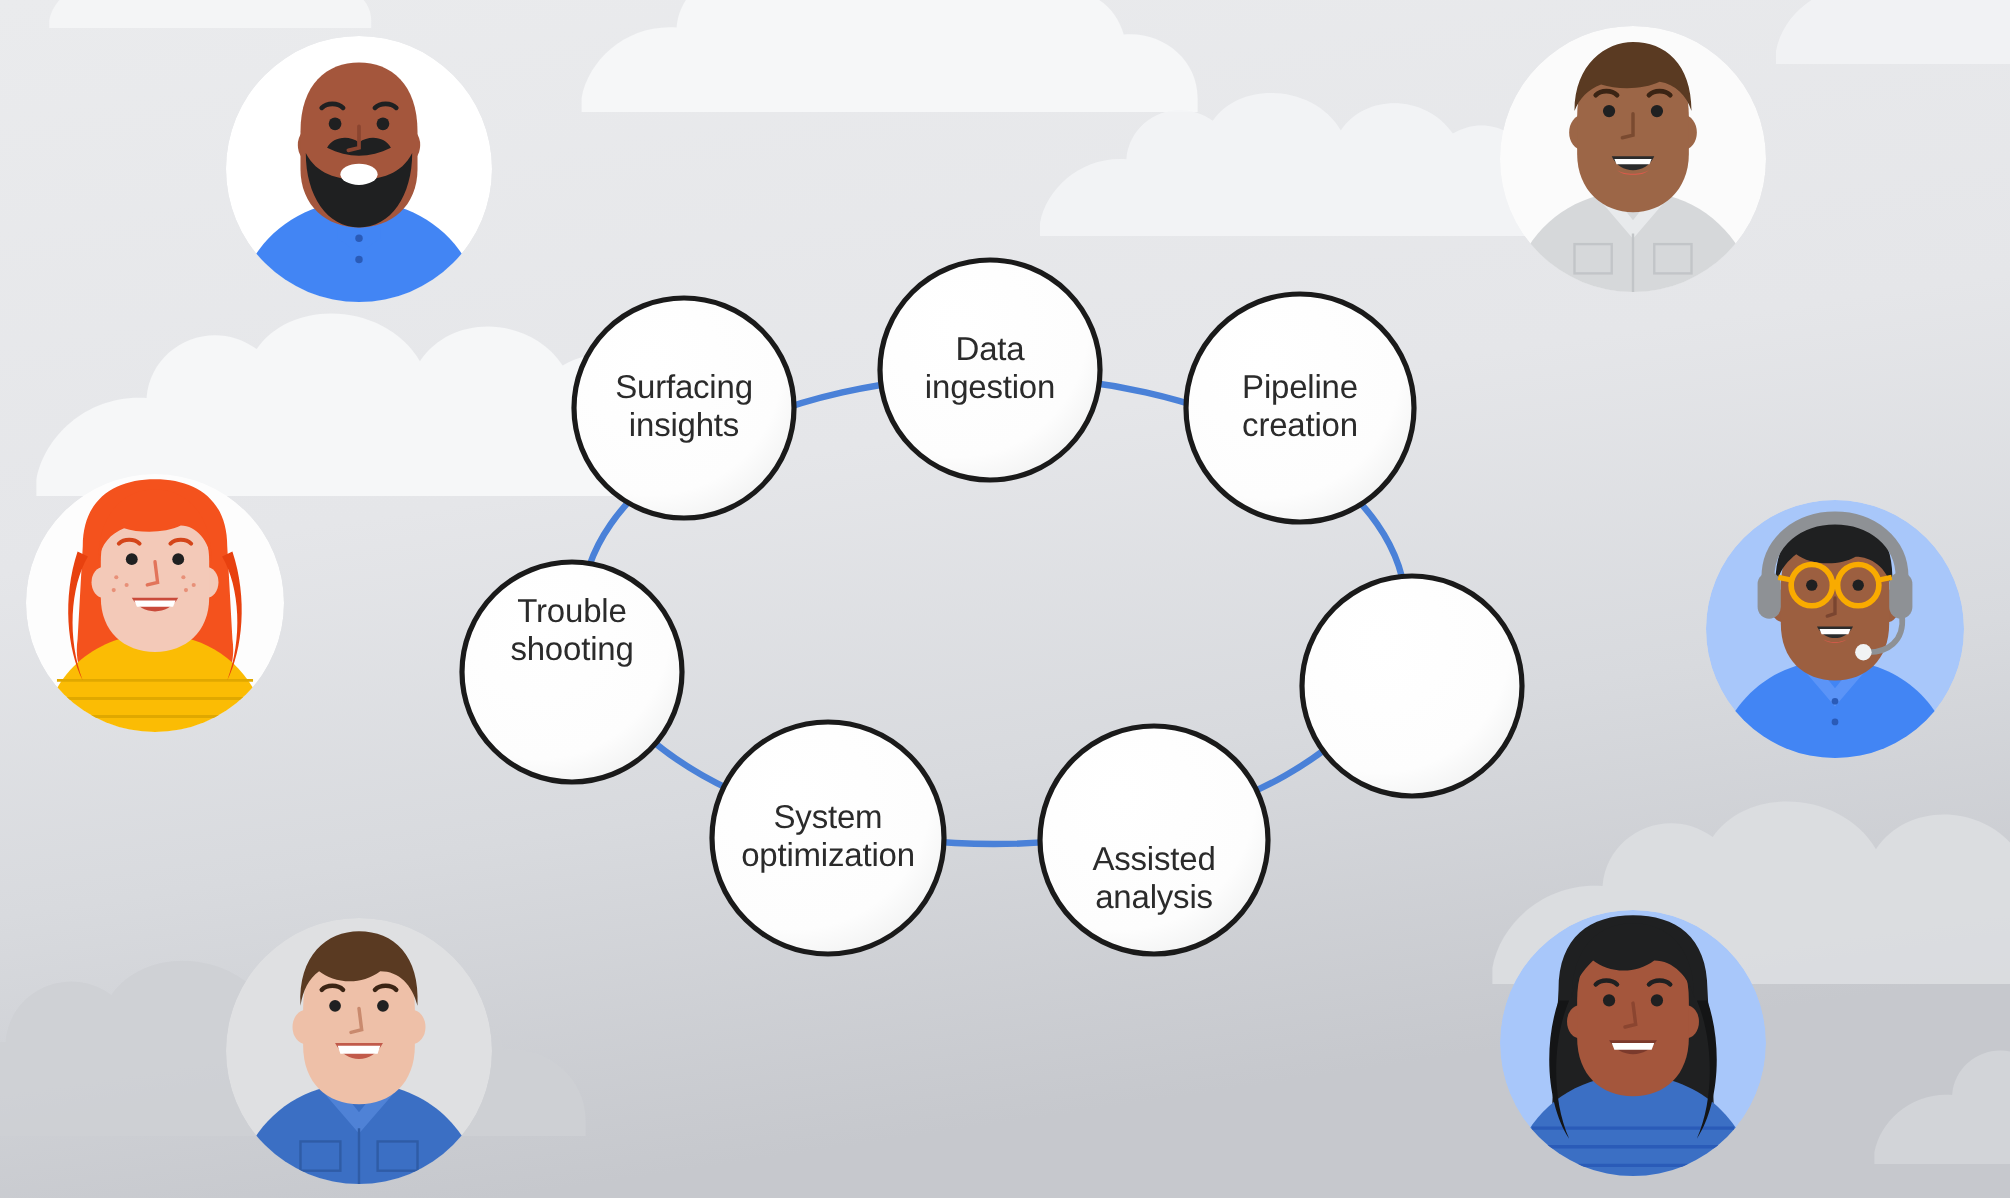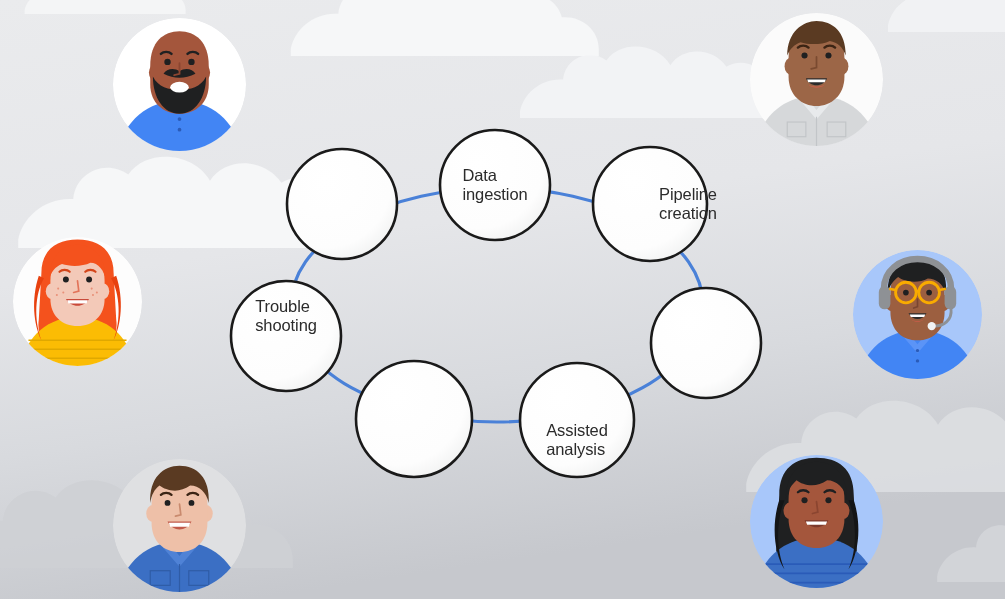--- a/index.html
+++ b/index.html
@@ -19,21 +19,21 @@
     position: absolute;
     left: 0;
     top: 0;
     width: 1005px;
     height: 599px;
   }
   #cycle-svg { pointer-events: none; }
 
   .node-label {
     position: absolute;
-    text-align: left;
+    text-align: center;
     color: #2b2b2b;
     font-size: 16.5px;
     line-height: 19px;
     letter-spacing: -0.1px;
     white-space: pre-line;
     transform: translate(-50%, -50%);
     pointer-events: none;
   }
 
   .avatar {
@@ -280,20 +280,24 @@
     <circle cx="495" cy="185" r="55" fill="url(#nodeGrad)" stroke="#1a1a1a" stroke-width="2.6"></circle>
     <circle cx="650" cy="204" r="57" fill="url(#nodeGrad)" stroke="#1a1a1a" stroke-width="2.6"></circle>
     <circle cx="706" cy="343" r="55" fill="url(#nodeGrad)" stroke="#1a1a1a" stroke-width="2.6"></circle>
     <circle cx="577" cy="420" r="57" fill="url(#nodeGrad)" stroke="#1a1a1a" stroke-width="2.6"></circle>
     <circle cx="414" cy="419" r="58" fill="url(#nodeGrad)" stroke="#1a1a1a" stroke-width="2.6"></circle>
     <circle cx="286" cy="336" r="55" fill="url(#nodeGrad)" stroke="#1a1a1a" stroke-width="2.6"></circle>
   </svg>
 
   <div class="node-label" style="left:495px;top:185px;">Data
 ingestion</div>
-  <div class="node-label" style="left:688px;top:204px;">Pipeline
+  <div class="node-label" style="left:650px;top:204px;">Pipeline
 creation</div>
   <div class="node-label" style="left:577px;top:440px;">Assisted
 analysis</div>
+  <div class="node-label" style="left:414px;top:419px;">System
+optimization</div>
   <div class="node-label" style="left:286px;top:316px;">Trouble
 shooting</div>
+  <div class="node-label" style="left:342px;top:204px;">Surfacing
+insights</div>
 
 </div>
 
 </body></html>

